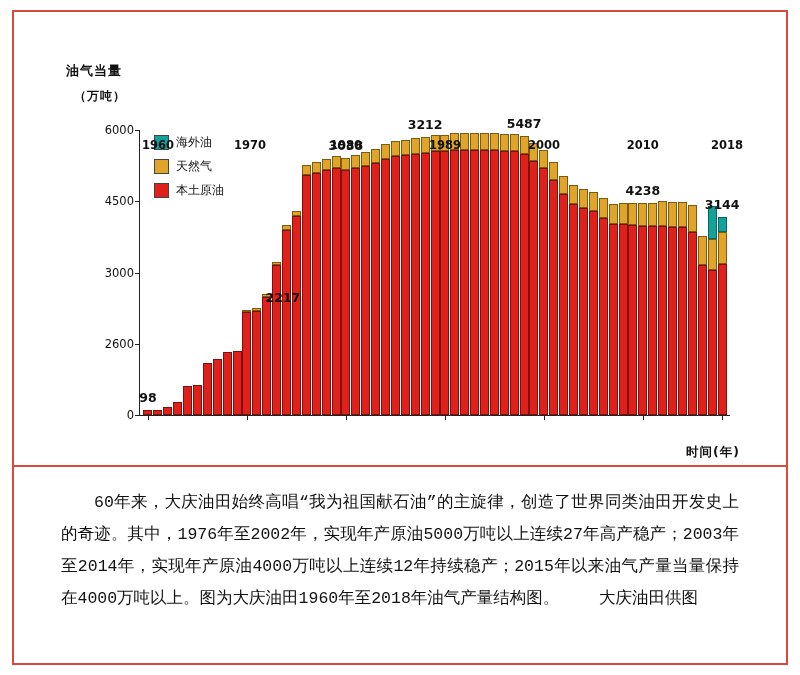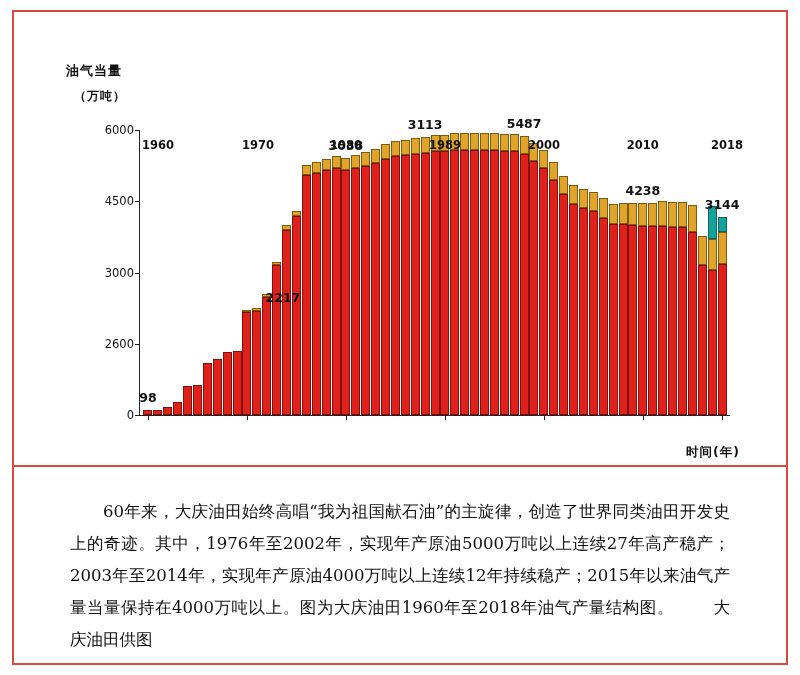--- a/index.html
+++ b/index.html
@@ -144,34 +144,48 @@
     top: 470px;
     width: 772px;
     padding: 14px 44px 0 44px;
     box-sizing: border-box;
     font-family: "DejaVu Serif", serif;
     font-size: 16.5px;
     line-height: 32px;
     color: #111;
     text-align: justify;
   }
-  .text-block p { margin: 12px; text-indent: 2em; }
+  .text-block p { margin: 3px; text-indent: 2em; font-family: Liberation Mono, monospace; }
   .credit { margin-left: 2.4em; }
 </style>
 </head>
 <body>
 
 <div id="page">
   <div class="frame"></div>
 
   <div class="chart-block">
     <div class="axis-title" id="ytitle1">油气当量</div>
     <div class="axis-title" id="ytitle2">（万吨）</div>
     <div class="axis-title" id="xtitle">时间(年)</div>
 
+    <div class="legend">
+      <div class="legend-row">
+        <span class="legend-swatch" style="background:#14a19a"></span>
+        <span>海外油</span>
+      </div>
+      <div class="legend-row">
+        <span class="legend-swatch" style="background:#e0a42a"></span>
+        <span>天然气</span>
+      </div>
+      <div class="legend-row">
+        <span class="legend-swatch" style="background:#e0201b"></span>
+        <span>本土原油</span>
+      </div>
+    </div>
 
     <div class="plot" id="plot">
         <div class="tick-label" style="top: 285px;">0</div>
         <div class="tick-mark" style="top: 285px;"></div>
         <div class="tick-label" style="top: 213.75px;">2600</div>
         <div class="tick-mark" style="top: 213.75px;"></div>
         <div class="tick-label" style="top: 142.5px;">3000</div>
         <div class="tick-mark" style="top: 142.5px;"></div>
         <div class="tick-label" style="top: 71.25px;">4500</div>
         <div class="tick-mark" style="top: 71.25px;"></div>
@@ -401,35 +415,35 @@
           <div class="seg sea" style="bottom: 175.75px; height: 33.25px;"></div>
         </div>
         <div class="bar" style="left: 577.581px; height: 198.075px;">
           <div class="seg oil" style="bottom: 0px; height: 151.05px;"></div>
           <div class="seg gas" style="bottom: 151.05px; height: 31.825px;"></div>
           <div class="seg sea" style="bottom: 182.875px; height: 15.2px;"></div>
         </div>
         <div class="xtick-mark" style="left: 7.91946px;"></div>
         <div class="xtick-label" style="left: 18px;">1960</div>
         <div class="xtick-mark" style="left: 106.913px;"></div>
-        <div class="xtick-label" style="left: 118px; text-align: right;">1970</div>
+        <div class="xtick-label" style="left: 110px; text-align: right;">1970</div>
         <div class="xtick-mark" style="left: 205.906px;"></div>
         <div class="xtick-label" style="left: 205.906px;">1980</div>
         <div class="xtick-mark" style="left: 304.899px;"></div>
         <div class="xtick-label" style="left: 304.899px;">1989</div>
         <div class="xtick-mark" style="left: 403.893px;"></div>
         <div class="xtick-label" style="left: 403.893px;">2000</div>
         <div class="xtick-mark" style="left: 502.886px;"></div>
         <div class="xtick-label" style="left: 502.886px;">2010</div>
         <div class="xtick-mark" style="left: 582.081px;"></div>
         <div class="xtick-label" style="left: 587px;">2018</div>
         <div class="bar-label" style="left: 7.91946px; top: 260.345px;">98</div>
         <div class="bar-label" style="left: 106.913px; top: 159.787px; margin-left: 36px;">2217</div>
         <div class="bar-label" style="left: 205.906px; top: 7.55px;">3038</div>
-        <div class="bar-label" style="left: 285.101px; top: -13.35px;">3113</div>
+        <div class="bar-label" style="left: 285.101px; top: -13.35px;">3212</div>
         <div class="bar-label" style="left: 384.094px; top: -13.825px;">5487</div>
         <div class="bar-label" style="left: 502.886px; top: 53.15px;">4238</div>
         <div class="bar-label" style="left: 582.081px; top: 66.925px;">3144</div>
       </div>
   </div>
 
   <div class="text-block">
     <p><span>60年来，大庆油田始终高唱“我为祖国献石油”的主旋律，创造了世界同类油田开发史上的奇迹。其中，1976年至2002年，实现年产原油5000万吨以上连续27年高产稳产；2003年至2014年，实现年产原油4000万吨以上连续12年持续稳产；2015年以来油气产量当量保持在4000万吨以上。图为大庆油田1960年至2018年油气产量结构图。</span><span class="credit">大庆油田供图</span></p>
   </div>
 </div>

